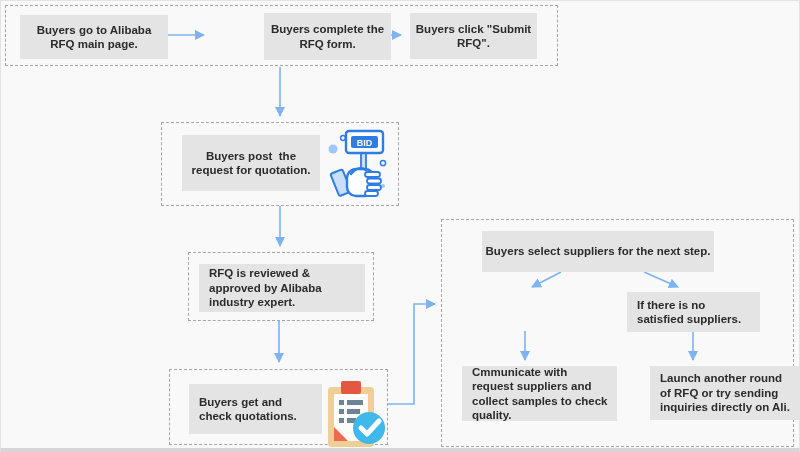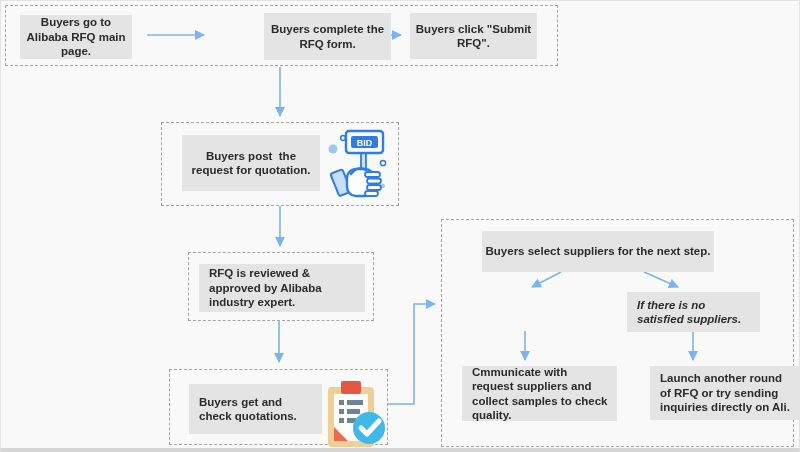--- a/index.html
+++ b/index.html
@@ -61,21 +61,21 @@
       <line x1="278" y1="320" x2="278" y2="361" marker-end="url(#ah)"></line>
       <polyline points="387,403 413,403 413,303 434,303" marker-end="url(#ah)"></polyline>
       <line x1="560" y1="271" x2="531" y2="286" marker-end="url(#ah)"></line>
       <line x1="643" y1="271" x2="677" y2="286" marker-end="url(#ah)"></line>
       <line x1="524" y1="330" x2="524" y2="359" marker-end="url(#ah)"></line>
       <line x1="692" y1="330" x2="692" y2="359" marker-end="url(#ah)"></line>
     </g>
   </svg>
 
   <div class="dashed" style="left:4px;top:4px;width:553px;height:61px;">
-    <div class="gbox" style="left:14px;top:9px;width:112px;height:44px;">Buyers go to Alibaba RFQ main page.</div>
+    <div class="gbox" style="left:14px;top:9px;width:148px;height:44px;">Buyers go to Alibaba RFQ main page.</div>
     <div class="gbox" style="left:211px;top:7px;width:127px;height:47px;margin-left:47px;">Buyers complete the RFQ form.</div>
     <div class="gbox" style="left:404px;top:7px;width:127px;height:46px;">Buyers click "Submit RFQ".</div>
   </div>
 
   <div class="dashed" style="left:160px;top:121px;width:238px;height:84px;">
     <div class="gbox prespace" style="left:20px;top:12px;width:138px;height:56px;">Buyers post  the request for quotation.</div>
     <svg class="icon" style="left:164px;top:6px;" width="62" height="72" viewBox="0 0 62 72">
       <circle cx="7" cy="20" r="4.5" fill="#9fc6f4"></circle>
       <circle cx="17" cy="9" r="2.4" fill="none" stroke="#2e7de5" stroke-width="1.5"></circle>
       <circle cx="57" cy="34" r="2.6" fill="none" stroke="#2e7de5" stroke-width="1.5"></circle>
@@ -117,18 +117,18 @@
         <rect x="14" y="38" width="5" height="5"></rect>
         <rect x="22" y="38" width="9" height="5"></rect>
       </g>
       <circle cx="44" cy="48" r="16" fill="#3fb9eb"></circle>
       <path d="M36,48 l6,6 l12,-13" stroke="#ffffff" stroke-width="5" fill="none" stroke-linecap="round" stroke-linejoin="round"></path>
     </svg>
   </div>
 
   <div class="dashed" style="left:440px;top:218px;width:353px;height:228px;">
     <div class="gbox nowrap" style="left:40px;top:11px;width:232px;height:41px;">Buyers select suppliers for the next step.</div>
-    <div class="gbox left" style="left:185px;top:72px;width:133px;height:40px;font-style:italic;">If there is no satisfied suppliers.</div>
+    <div class="gbox left" style="left:185px;top:72px;width:133px;height:40px;">If there is no satisfied suppliers.</div>
     <div class="gbox left" style="left:20px;top:146px;width:155px;height:55px;">Cmmunicate with request suppliers and collect samples to check quality.</div>
     <div class="gbox left" style="left:208px;top:146px;width:150px;height:54px;">Launch another round of RFQ or try sending inquiries directly on Ali.</div>
   </div>
 
 </div>
 
 </body></html>

